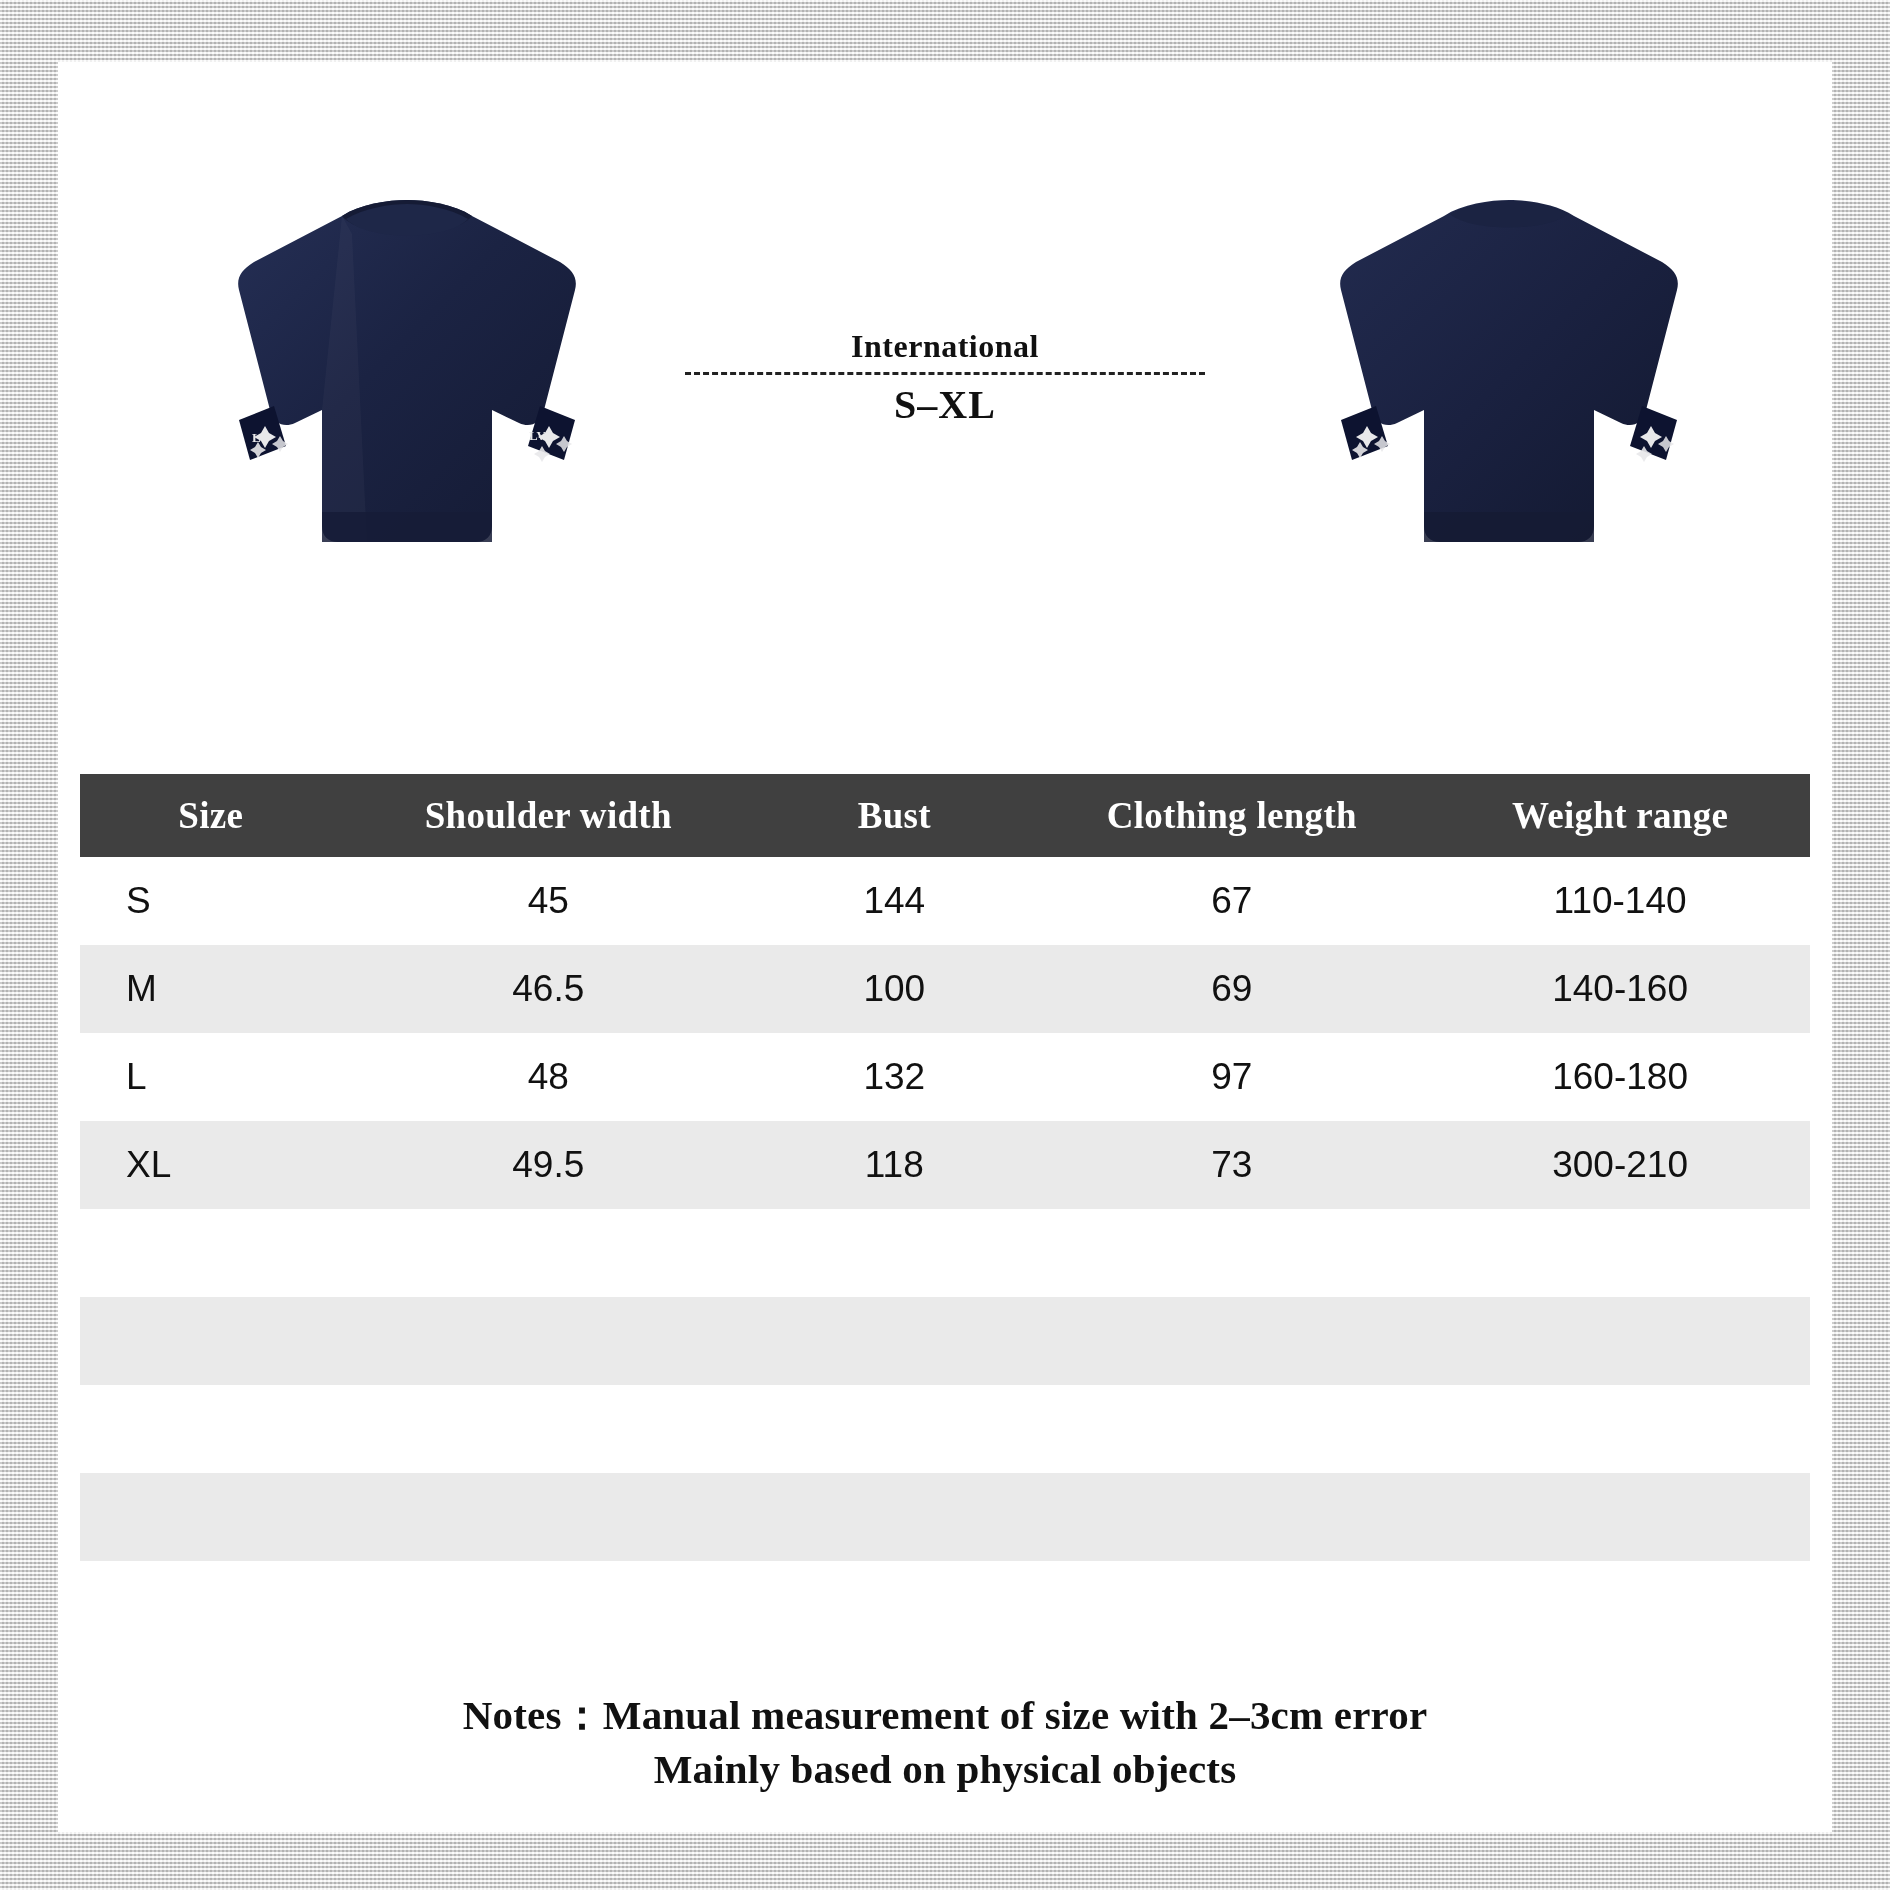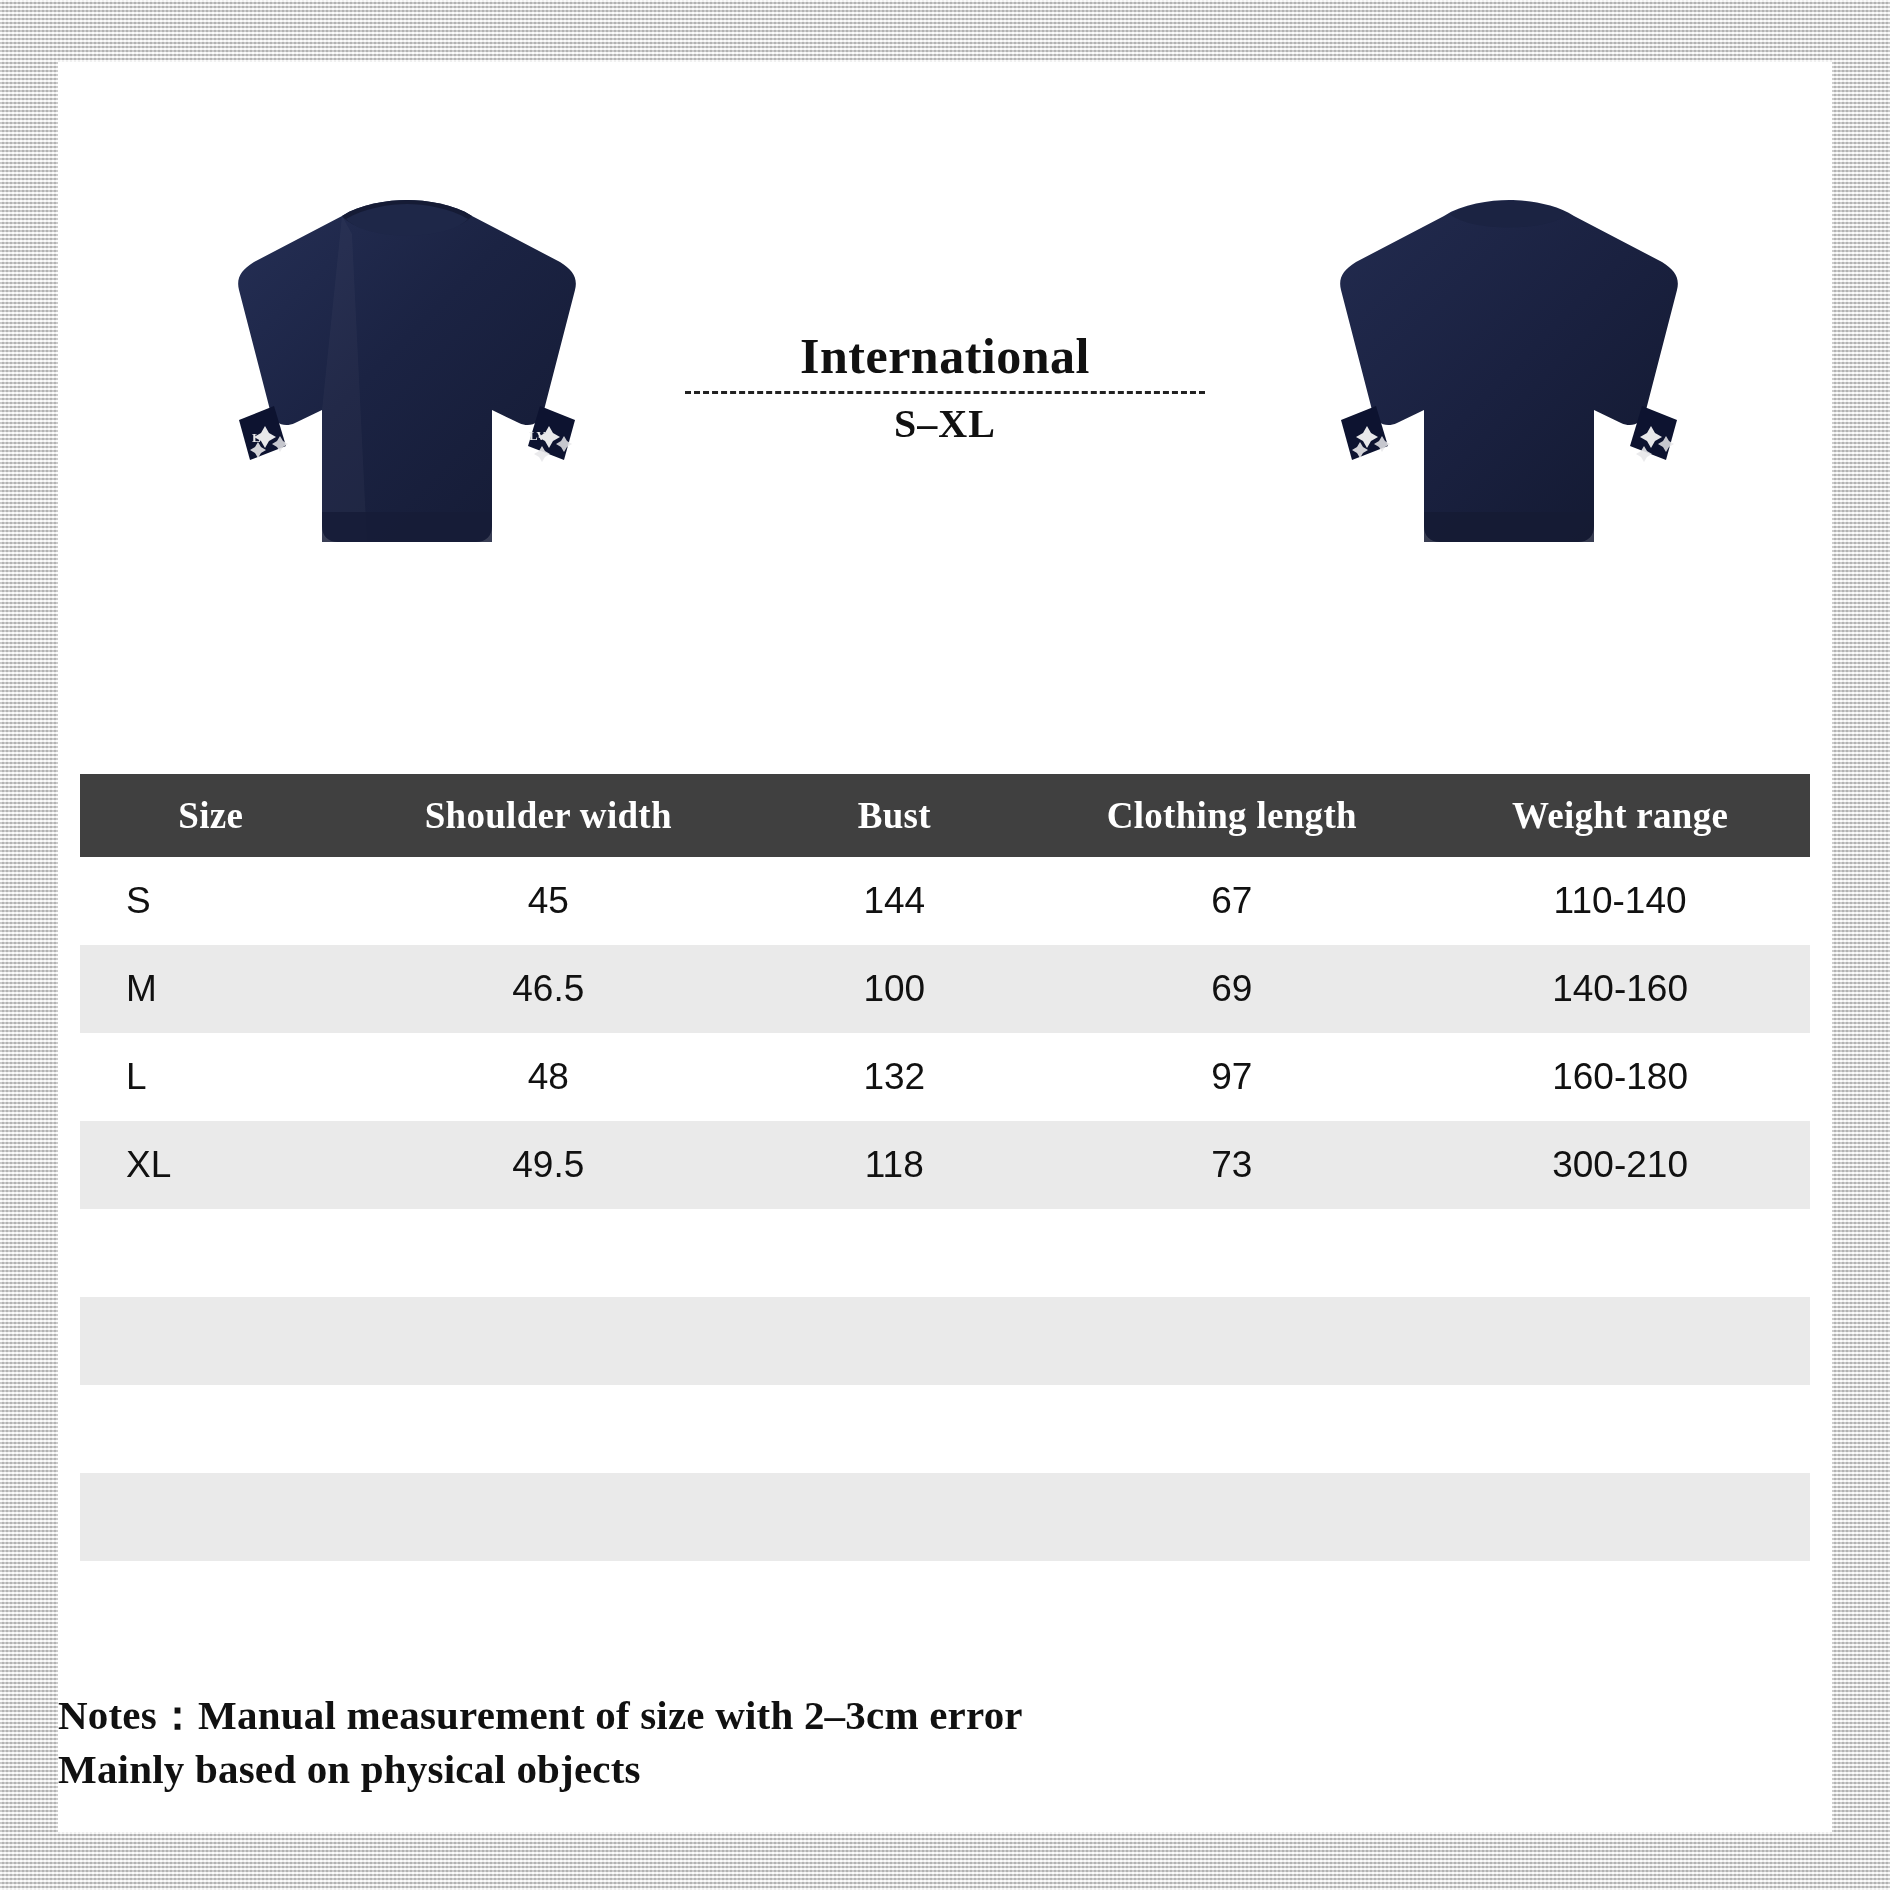--- a/index.html
+++ b/index.html
@@ -44,21 +44,21 @@
 
   .title-block {
     position: absolute;
     left: 50%;
     top: 268px;
     transform: translateX(-50%);
     text-align: center;
     width: 620px;
   }
   .title-line1 {
-    font-size: 50px;
+    font-size: 32px;
     font-weight: bold;
     color: #111111;
     letter-spacing: 0.5px;
     line-height: 1.06;
   }
   .title-line2 {
     font-size: 46px;
     font-weight: bold;
     color: #111111;
     line-height: 1.12;
@@ -128,21 +128,21 @@
   .col-bust   { width: 16%; }
   .col-len    { width: 23%; }
   .col-weight { width: 22%; }
 
   
   .notes {
     position: absolute;
     left: 0;
     right: 0;
     bottom: 36px;
-    text-align: left;
+    text-align: center;
   }
   .notes-line {
     font-size: 41px;
     font-weight: bold;
     color: #111111;
     line-height: 1.32;
     letter-spacing: 0.2px;
   }
 </style>
 </head>

